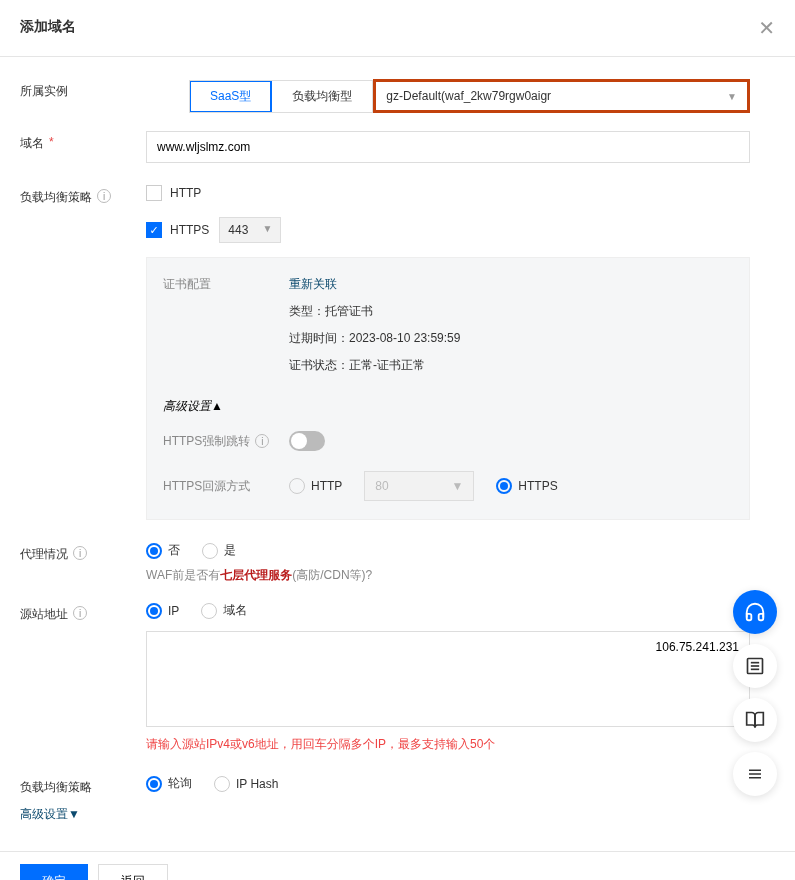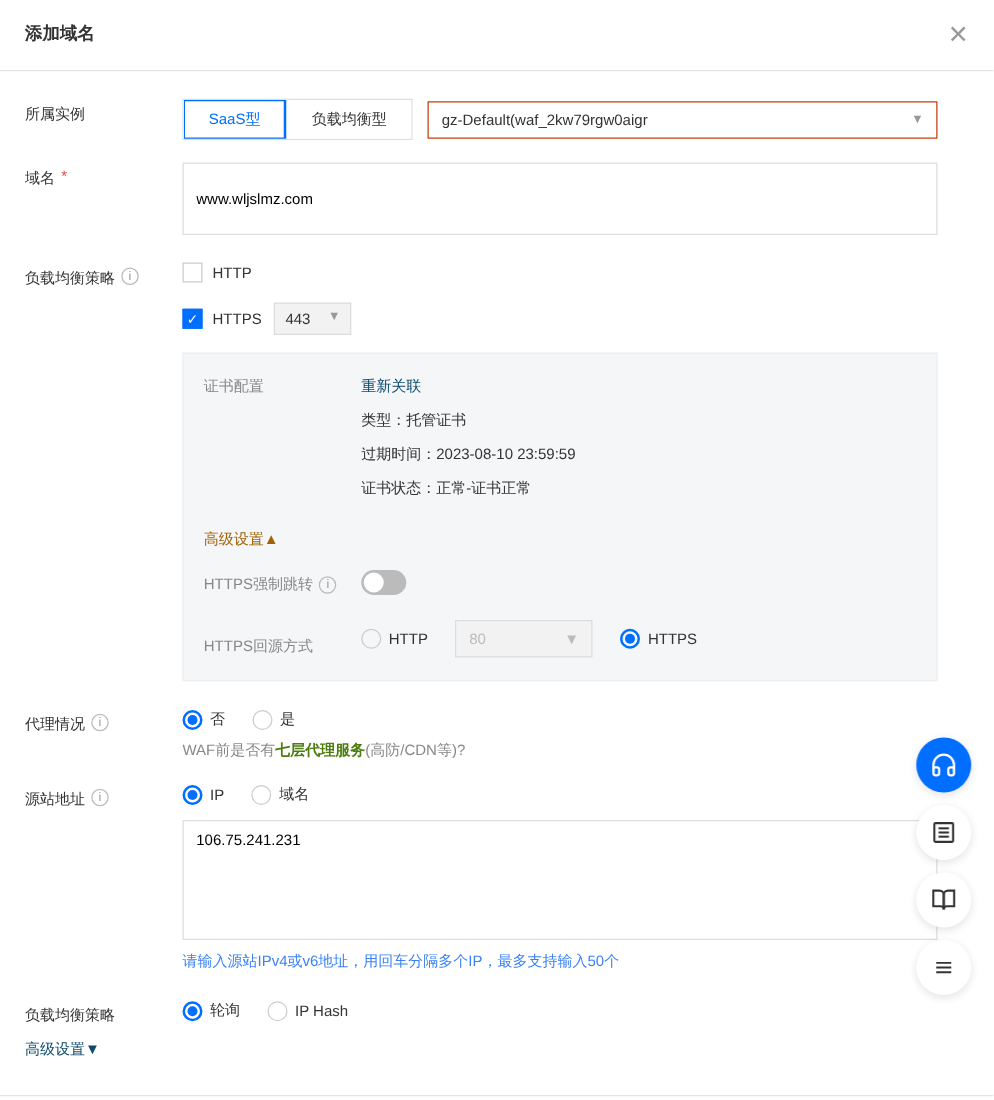--- a/index.html
+++ b/index.html
@@ -6,51 +6,51 @@
     body { font-size:12px; color:#333; background:#fff; width:795px; }
     .header { display:flex; justify-content:space-between; align-items:flex-start; padding:18px 20px; border-bottom:1px solid #e5e5e5; }
     .title { font-size:14px; font-weight:600; }
     .close-x { font-size:20px; color:#999; cursor:pointer; line-height:1; }
     .body { padding:22px 20px 8px; }
     .row { display:flex; margin-bottom:22px; }
     .label { width:126px; color:#333; display:flex; align-items:flex-start; gap:5px; padding-top:4px; flex-shrink:0; }
     .req { color:#e54545; }
     .info-ic { width:14px; height:14px; border:1px solid #bbb; border-radius:50%; display:inline-flex; align-items:center; justify-content:center; font-size:10px; color:#999; }
     .field { flex:1; max-width:604px; }
-    .seg { display:flex; gap:12px; align-items:center; }
+    .seg { display:flex; gap:0; align-items:center;margin-left:43px; }
     .seg-group { display:flex; border:1px solid #ddd; }
     .seg-b { padding:7px 20px; background:#fff; cursor:pointer; border-right:1px solid #ddd; }
     .seg-b:last-child { border-right:none;text-align:right; }
     .seg-b.act { color:#006eff; border-color:#006eff; position:relative; z-index:1; box-shadow:0 0 0 1px #006eff inset; }
-    .sel { border:1px solid #c2410c; padding:7px 10px; display:flex; align-items:center; justify-content:space-between; cursor:pointer; min-width:200px; background:#fff; }
+    .sel { border:3px solid #c2410c; padding:7px 10px; display:flex; align-items:center; justify-content:space-between; cursor:pointer; min-width:200px; background:#fff; }
     .sel .arr { color:#999; font-size:10px; }
-    .inp { width:100%; border:1px solid #ddd; padding:21px 10px; font-size:12px; }
+    .inp { width:100%; border:1px solid #ddd; padding:8px 10px; font-size:12px; }
     .chk { display:flex; align-items:center; gap:8px; }
     .cbox { width:16px; height:16px; border:1px solid #ccc; display:inline-flex; align-items:center; justify-content:center; color:#fff; font-size:11px; }
     .cbox.on { background:#006eff; border-color:#006eff; }
     .sel-sm { border:1px solid #ddd; background:#f2f2f2; padding:5px 8px; display:flex; gap:14px; cursor:pointer; min-width:60px; }
     .sel-sm .arr { color:#999; font-size:10px; }
     .cfg { border:1px solid #eee; background:#f5f6f7; padding:18px 16px 18px; }
-    .cfg-row { display:flex; align-items:flex-end; margin-bottom:10px; }
+    .cfg-row { display:flex; align-items:center; margin-bottom:10px; }
     .cfg-label { width:126px; color:#888; display:flex; align-items:center; gap:5px; }
     .link { color:#0c4a6e; cursor:pointer; }
     .cfg-txt { margin-bottom:10px; }
-    .adv { color:#a16207; cursor:pointer; margin:14px 0 16px; display:inline-block; }
+    .adv { color:#000000; cursor:pointer; margin:14px 0 16px; display:inline-block;font-style:italic; }
     .togg { width:36px; height:20px; background:#bbb; border-radius:10px; position:relative; cursor:pointer; }
     .togg::after { content:""; position:absolute; width:16px; height:16px; background:#fff; border-radius:50%; top:2px; left:2px; }
     .rad { display:flex; align-items:center; gap:6px; cursor:pointer; }
     .rcircle { width:16px; height:16px; border:1px solid #ccc; border-radius:50%; display:inline-flex; align-items:center; justify-content:center; }
     .rcircle.on { border-color:#006eff; border-width:2px; }
     .rcircle.on::after { content:""; width:8px; height:8px; background:#006eff; border-radius:50%; }
     .rad-group { display:flex; gap:22px; align-items:center; }
     .sel-dis { border:1px solid #ddd; background:#f2f2f2; color:#bbb; padding:7px 10px; display:flex; justify-content:space-between; min-width:110px; cursor:not-allowed; }
     .hint { color:#888; margin-top:8px; }
-    .hint b { color:#4d7c0f; font-weight:600; }
-    .ta { width:100%; border:1px solid #ddd; padding:8px 10px; font-size:12px; height:96px; resize:none; font-family:inherit; }
-    .help { color:#3b82f6; margin-top:6px; }
+    .hint b { color:#b91c1c; font-weight:600; }
+    .ta { width:100%; border:1px solid #ddd; padding:8px 10px; font-size:12px; height:96px; resize:none; font-family:inherit;text-align:right; }
+    .help { color:#ef4444; margin-top:6px; }
     .footer { border-top:1px solid #e5e5e5; padding:12px 20px; display:flex; gap:10px; }
     .btn { padding:8px 22px; cursor:pointer; font-size:12px; }
     .btn-p { background:#006eff; color:#fff; border:none; }
     .btn-s { background:#fff; border:1px solid #ddd; }
     .float { position:fixed; right:18px; top:590px; display:flex; flex-direction:column; gap:10px; }
     .fab { width:44px; height:44px; border-radius:50%; background:#fff; box-shadow:0 2px 8px rgba(0,0,0,.12); display:flex; align-items:center; justify-content:center; cursor:pointer; }
     .fab.act { background:#006eff; color:#fff; }
     .row-tight { margin-bottom:18px; }
     .row-xt { margin-bottom:4px; }
     .proto { display:flex; align-items:center; gap:10px; margin-bottom:16px; }

